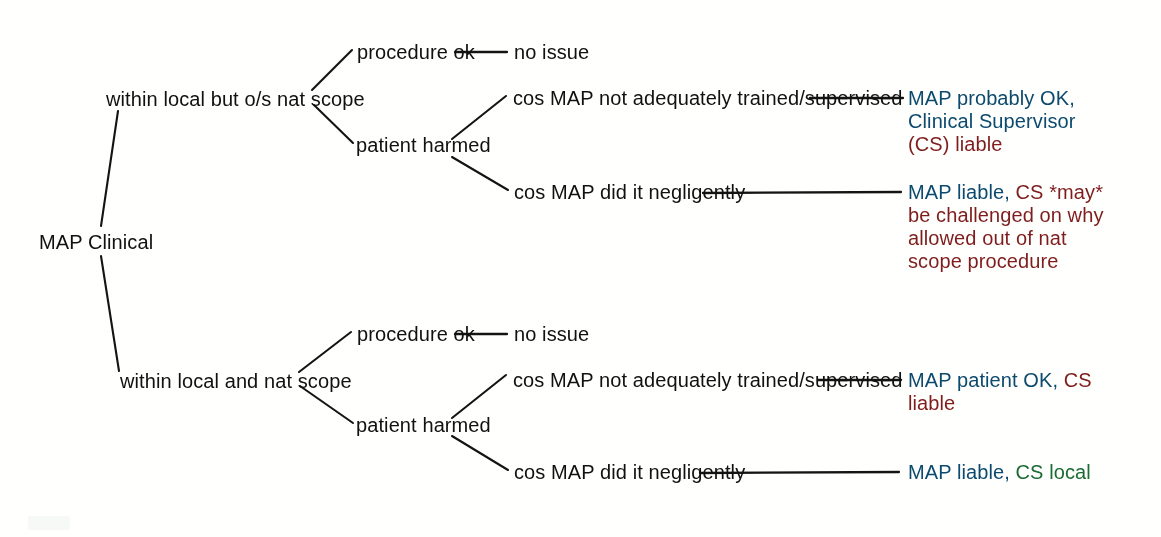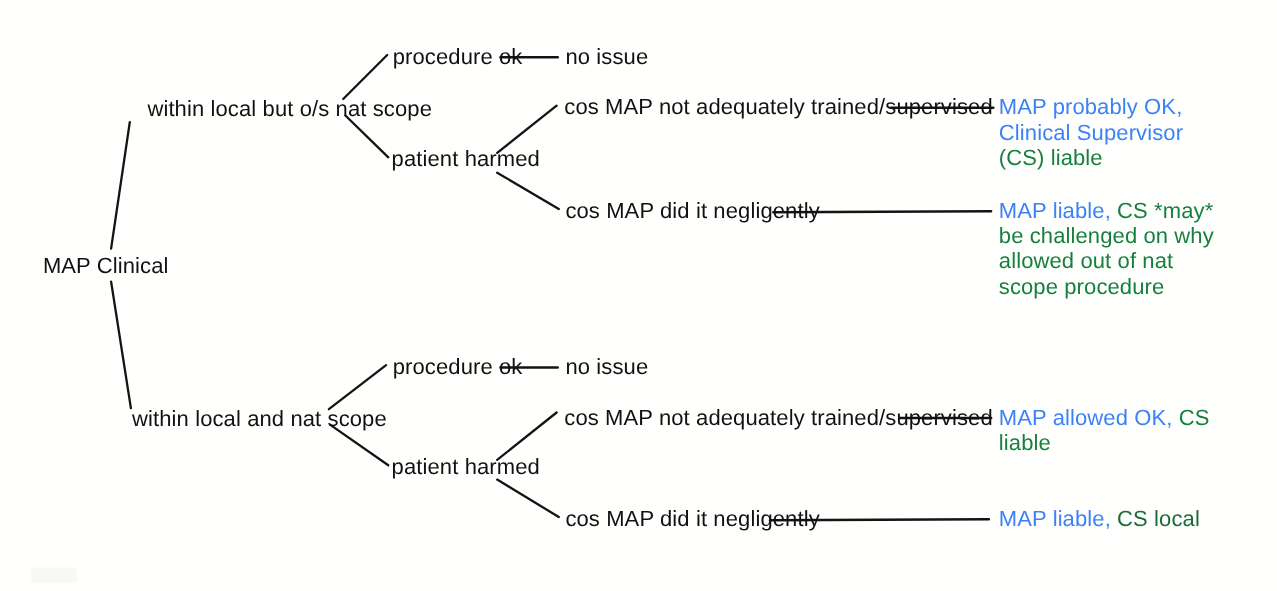--- a/index.html
+++ b/index.html
@@ -32,23 +32,23 @@
     font-size: 20px;
     line-height: 23px;
     letter-spacing: 0.1px;
     white-space: nowrap;
     color: #111111;
   }
   .node.wrap {
     white-space: normal;
     width: 205px;
   }
-  .red   { color: #15803d; }
+  .red   { color: #7f1d1d; }
   .green { color: #1b6b33; }
-  .blk   { color: #3b82f6; margin-top: 15px; }
+  .blk   { color: #0c4a6e; margin-top: 15px; }
   .smudge {
     position: absolute;
     left: 28px;
     top: 516px;
     width: 42px;
     height: 14px;
     background: #f4f7f4;
     opacity: 0.75;
     border-radius: 3px;
   }
@@ -83,21 +83,21 @@
       <path d="M452 418 L506 375"></path>
       <path d="M452 436 L508 470"></path>
 
       <path d="M818 380 L901 380" stroke-width="2.3"></path>
       <path d="M700 473 L899 472" stroke-width="2.3"></path>
     </g>
   </svg>
 
   <div class="node" style="left:39px; top:231px;">MAP Clinical</div>
 
-  <div class="node" style="left:134px; top:88px;">within local but o/s nat scope</div>
+  <div class="node" style="left:106px; top:88px;">within local but o/s nat scope</div>
 
   <div class="node" style="left:357px; top:41px;">procedure ok</div>
 
   <div class="node" style="left:514px; top:41px;">no issue</div>
 
   <div class="node" style="left:356px; top:134px;">patient harmed</div>
 
   <div class="node" style="left:513px; top:87px;">cos MAP not adequately trained/supervised</div>
 
   <div class="node wrap" style="left:908px; top:87px;">
@@ -114,21 +114,21 @@
 
   <div class="node" style="left:357px; top:323px;">procedure ok</div>
 
   <div class="node" style="left:514px; top:323px;">no issue</div>
 
   <div class="node" style="left:356px; top:414px;">patient harmed</div>
 
   <div class="node" style="left:513px; top:369px;">cos MAP not adequately trained/supervised</div>
 
   <div class="node wrap" style="left:908px; top:369px;">
-    <span class="blk">MAP allowed OK, </span><span class="red">CS liable</span>
+    <span class="blk">MAP patient OK, </span><span class="red">CS liable</span>
   </div>
 
   <div class="node" style="left:514px; top:461px;">cos MAP did it negligently</div>
 
   <div class="node wrap" style="left:908px; top:461px;">
     <span class="blk">MAP liable, </span><span class="green">CS local</span>
   </div>
 
   <div class="smudge"></div>
 

